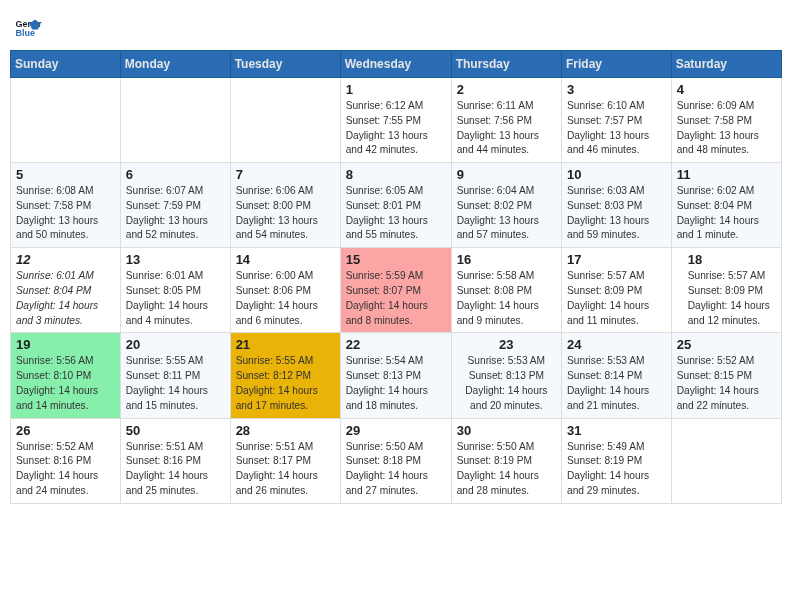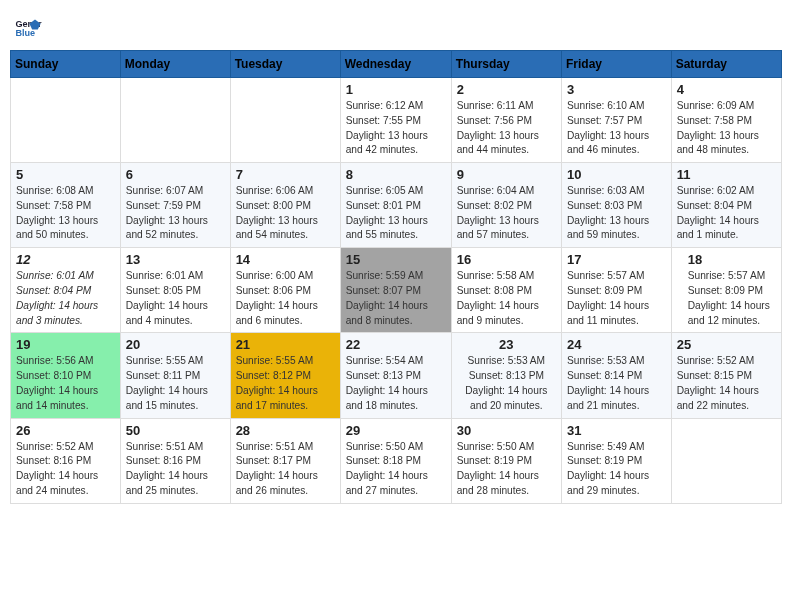--- a/index.html
+++ b/index.html
@@ -39,21 +39,21 @@
       font-size: 16px;
       color: #444;
     }
     .calendar {
       width: 100%;
       border-collapse: collapse;
       border: 1px solid #ccc;
     }
     .calendar th {
       background: #2a6db5;
-      color: #000000;
+      color: #e5e5e5;
       font-size: 12px;
       font-weight: bold;
       padding: 6px 4px;
       text-align: left;
       border: 1px solid #1a5a9a;
     }
     .calendar td {
       vertical-align: top;
       border: 1px solid #ddd;
       padding: 4px 5px;
@@ -175,21 +175,21 @@
           <div class="day-info">Sunrise: 6:01 AM<br>Sunset: 8:04 PM<br>Daylight: 14 hours and 3 minutes.</div>
         </td>
         <td style="background: rgb(255, 255, 255);">
           <span class="day-number">13</span>
           <div class="day-info">Sunrise: 6:01 AM<br>Sunset: 8:05 PM<br>Daylight: 14 hours and 4 minutes.</div>
         </td>
         <td style="background: rgb(255, 255, 255);">
           <span class="day-number">14</span>
           <div class="day-info">Sunrise: 6:00 AM<br>Sunset: 8:06 PM<br>Daylight: 14 hours and 6 minutes.</div>
         </td>
-        <td style="background: #a3a3a3;">
+        <td style="background: #fca5a5;">
           <span class="day-number">15</span>
           <div class="day-info">Sunrise: 5:59 AM<br>Sunset: 8:07 PM<br>Daylight: 14 hours and 8 minutes.</div>
         </td>
         <td style="background: rgb(255, 255, 255);">
           <span class="day-number">16</span>
           <div class="day-info">Sunrise: 5:58 AM<br>Sunset: 8:08 PM<br>Daylight: 14 hours and 9 minutes.</div>
         </td>
         <td style="background: rgb(255, 255, 255);">
           <span class="day-number">17</span>
           <div class="day-info">Sunrise: 5:57 AM<br>Sunset: 8:09 PM<br>Daylight: 14 hours and 11 minutes.</div>

